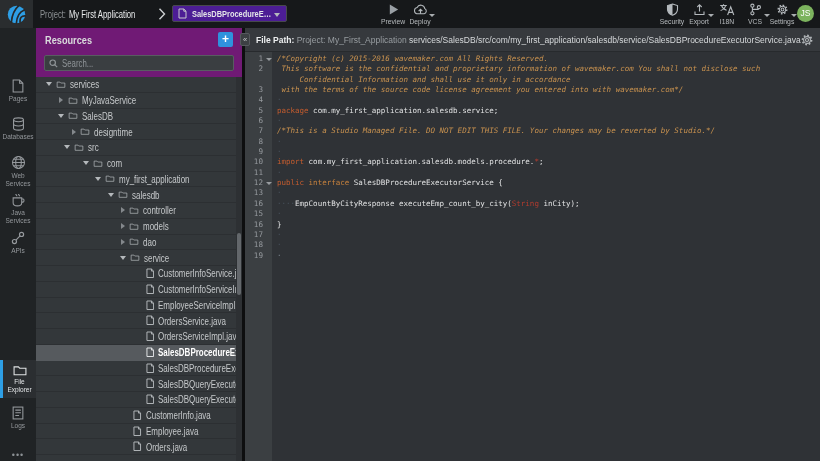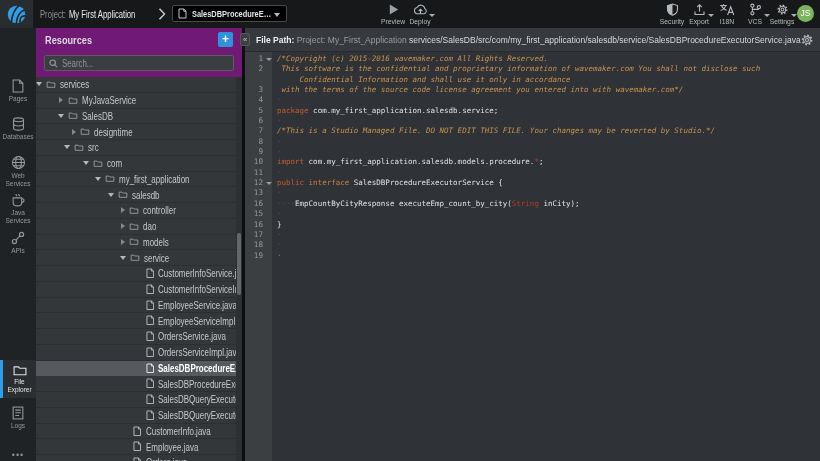--- a/index.html
+++ b/index.html
@@ -9,21 +9,21 @@
 
   
   .topbar { position:absolute; left:0; top:0; width:820px; height:28px; background:#16181a; }
   .logo-cell { position:absolute; left:0; top:0; width:33px; height:28px; background:#2a2d2f;
                display:flex; align-items:center; justify-content:center; }
   .project { position:absolute; left:40px; top:0; height:28px; line-height:28px; font-size:10.5px; white-space:pre; transform:scaleX(0.73); transform-origin:0 50%; }
   .project .plabel { color:#8d9194; }
   .project .pname  { color:#e9ebec; margin-left:4px; }
   .tb-chevron { position:absolute; left:158px; top:8px; }
   .file-selector { position:absolute; left:172px; top:5px; width:115px; height:17px; overflow:hidden;
-                   background:#000000; border:1px solid #47494c; border-radius:2px;
+                   background:#4c1d95; border:1px solid #47494c; border-radius:2px;
                    display:flex; align-items:center; padding:0 5px; }
   .file-selector .fs-label { font-size:9.5px; font-weight:bold; color:#e4e6e8; margin-left:5px;
                              white-space:pre; flex:none; width:84px; transform:scaleX(0.78); transform-origin:0 50%; }
   .fs-caret { position:absolute; right:6px; top:6.5px; width:0; height:0; border-left:3.5px solid transparent;
               border-right:3.5px solid transparent; border-top:4px solid #b6babd; }
 
   .tb-action { position:absolute; top:3px; width:44px; text-align:center; cursor:default; }
   .tb-action .ticon { height:13px; display:flex; align-items:center; justify-content:center; position:relative; }
   .tb-action .tlabel { font-size:6.8px; color:#b7bbbe; margin-top:2px; white-space:nowrap; }
   .tb-action .tcaret { position:absolute; left:calc(50% + 8.5px); bottom:-1px; width:0; height:0;
@@ -298,21 +298,21 @@
         <span id="search-icon">
             <svg width="9" height="9" viewBox="0 0 9 9" fill="none" stroke="#8f9498" stroke-width="1.2">
               <circle cx="3.7" cy="3.7" r="2.7"></circle>
               <path d="M5.8 5.8 L8.2 8.2"></path>
             </svg>
           </span>
         <span class="sph">Search...</span>
       </div>
     </div>
     <div class="tree" id="tree">
-        <div class="trow" style=" text-align: right;">
+        <div class="trow" style="padding-left: 10px; text-align: right;">
           <span class="caret-exp"></span>
           <span class="tw">
             <svg width="10" height="7" viewBox="0 0 13 10" fill="none" stroke="#b6babd" stroke-width="1">
               <path d="M1 1.6 H5 L6.2 2.9 H12 V9 H1 Z"></path>
             </svg>
           </span>
           <span class="tlabel2">services</span>
         </div>
         <div class="trow" style="padding-left: 22.3px;">
           <span class="caret-col"></span>
@@ -386,30 +386,30 @@
           </span>
           <span class="tlabel2">controller</span>
         </div>
         <div class="trow" style="padding-left: 83.8px;">
           <span class="caret-col"></span>
           <span class="tw">
             <svg width="10" height="7" viewBox="0 0 13 10" fill="none" stroke="#b6babd" stroke-width="1">
               <path d="M1 1.6 H5 L6.2 2.9 H12 V9 H1 Z"></path>
             </svg>
           </span>
-          <span class="tlabel2">dao</span>
+          <span class="tlabel2">models</span>
         </div>
         <div class="trow" style="padding-left: 83.8px;">
           <span class="caret-col"></span>
           <span class="tw">
             <svg width="10" height="7" viewBox="0 0 13 10" fill="none" stroke="#b6babd" stroke-width="1">
               <path d="M1 1.6 H5 L6.2 2.9 H12 V9 H1 Z"></path>
             </svg>
           </span>
-          <span class="tlabel2">models</span>
+          <span class="tlabel2">dao</span>
         </div>
         <div class="trow" style="padding-left: 83.8px;">
           <span class="caret-exp"></span>
           <span class="tw">
             <svg width="10" height="7" viewBox="0 0 13 10" fill="none" stroke="#b6babd" stroke-width="1">
               <path d="M1 1.6 H5 L6.2 2.9 H12 V9 H1 Z"></path>
             </svg>
           </span>
           <span class="tlabel2">service</span>
         </div>
@@ -423,29 +423,20 @@
           <span class="tlabel2">CustomerInfoService.java</span>
         </div>
         <div class="trow" style="padding-left: 109.6px;">
           <span class="tw">
             <svg width="8.5" height="10.5" viewBox="0 0 9 11" fill="none" stroke="#b6babd" stroke-width="1">
               <path d="M1 1 H5.8 L8 3.2 V10 H1 Z"></path>
               <path d="M5.8 1 V3.2 H8"></path>
             </svg>
           </span>
           <span class="tlabel2">CustomerInfoServiceImpl.java</span>
-        </div>
-        <div class="trow" style="padding-left: 109.6px;">
-          <span class="tw">
-            <svg width="8.5" height="10.5" viewBox="0 0 9 11" fill="none" stroke="#b6babd" stroke-width="1">
-              <path d="M1 1 H5.8 L8 3.2 V10 H1 Z"></path>
-              <path d="M5.8 1 V3.2 H8"></path>
-            </svg>
-          </span>
-          <span class="tlabel2">EmployeeService.java</span>
         </div>
         <div class="trow" style="padding-left: 109.6px;">
           <span class="tw">
             <svg width="8.5" height="10.5" viewBox="0 0 9 11" fill="none" stroke="#b6babd" stroke-width="1">
               <path d="M1 1 H5.8 L8 3.2 V10 H1 Z"></path>
               <path d="M5.8 1 V3.2 H8"></path>
             </svg>
           </span>
           <span class="tlabel2">EmployeeServiceImpl.java</span>
         </div>

